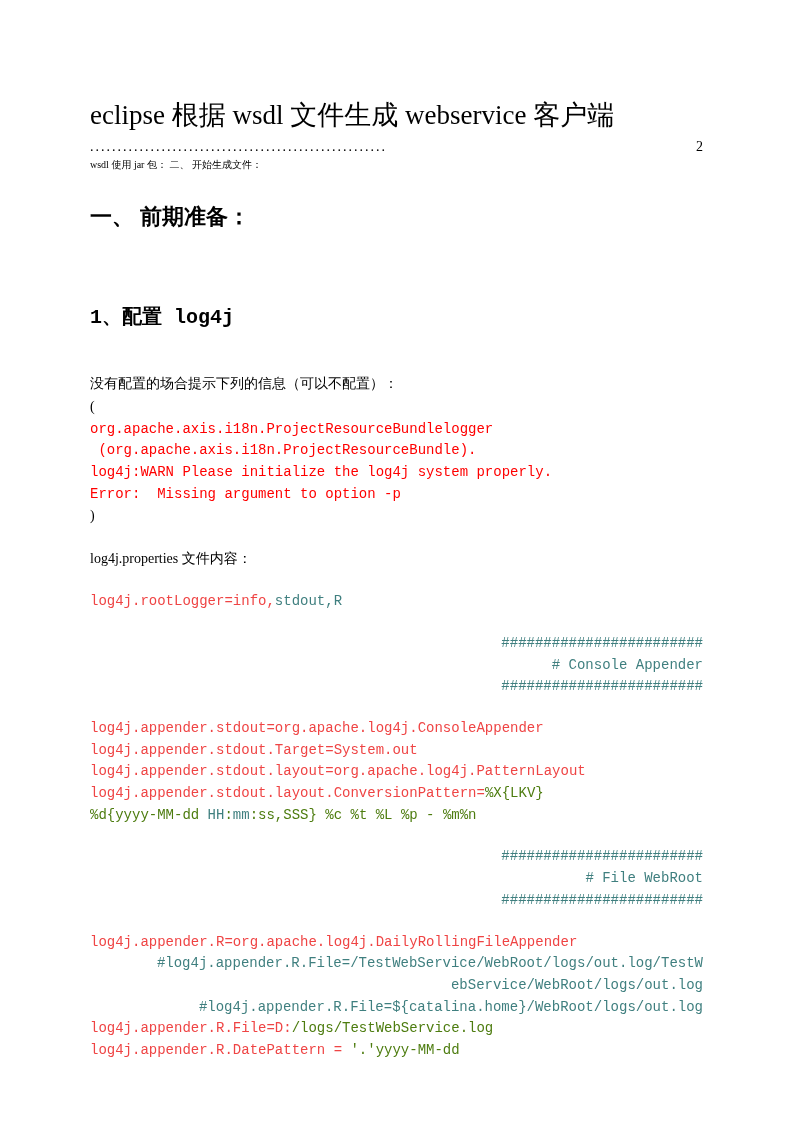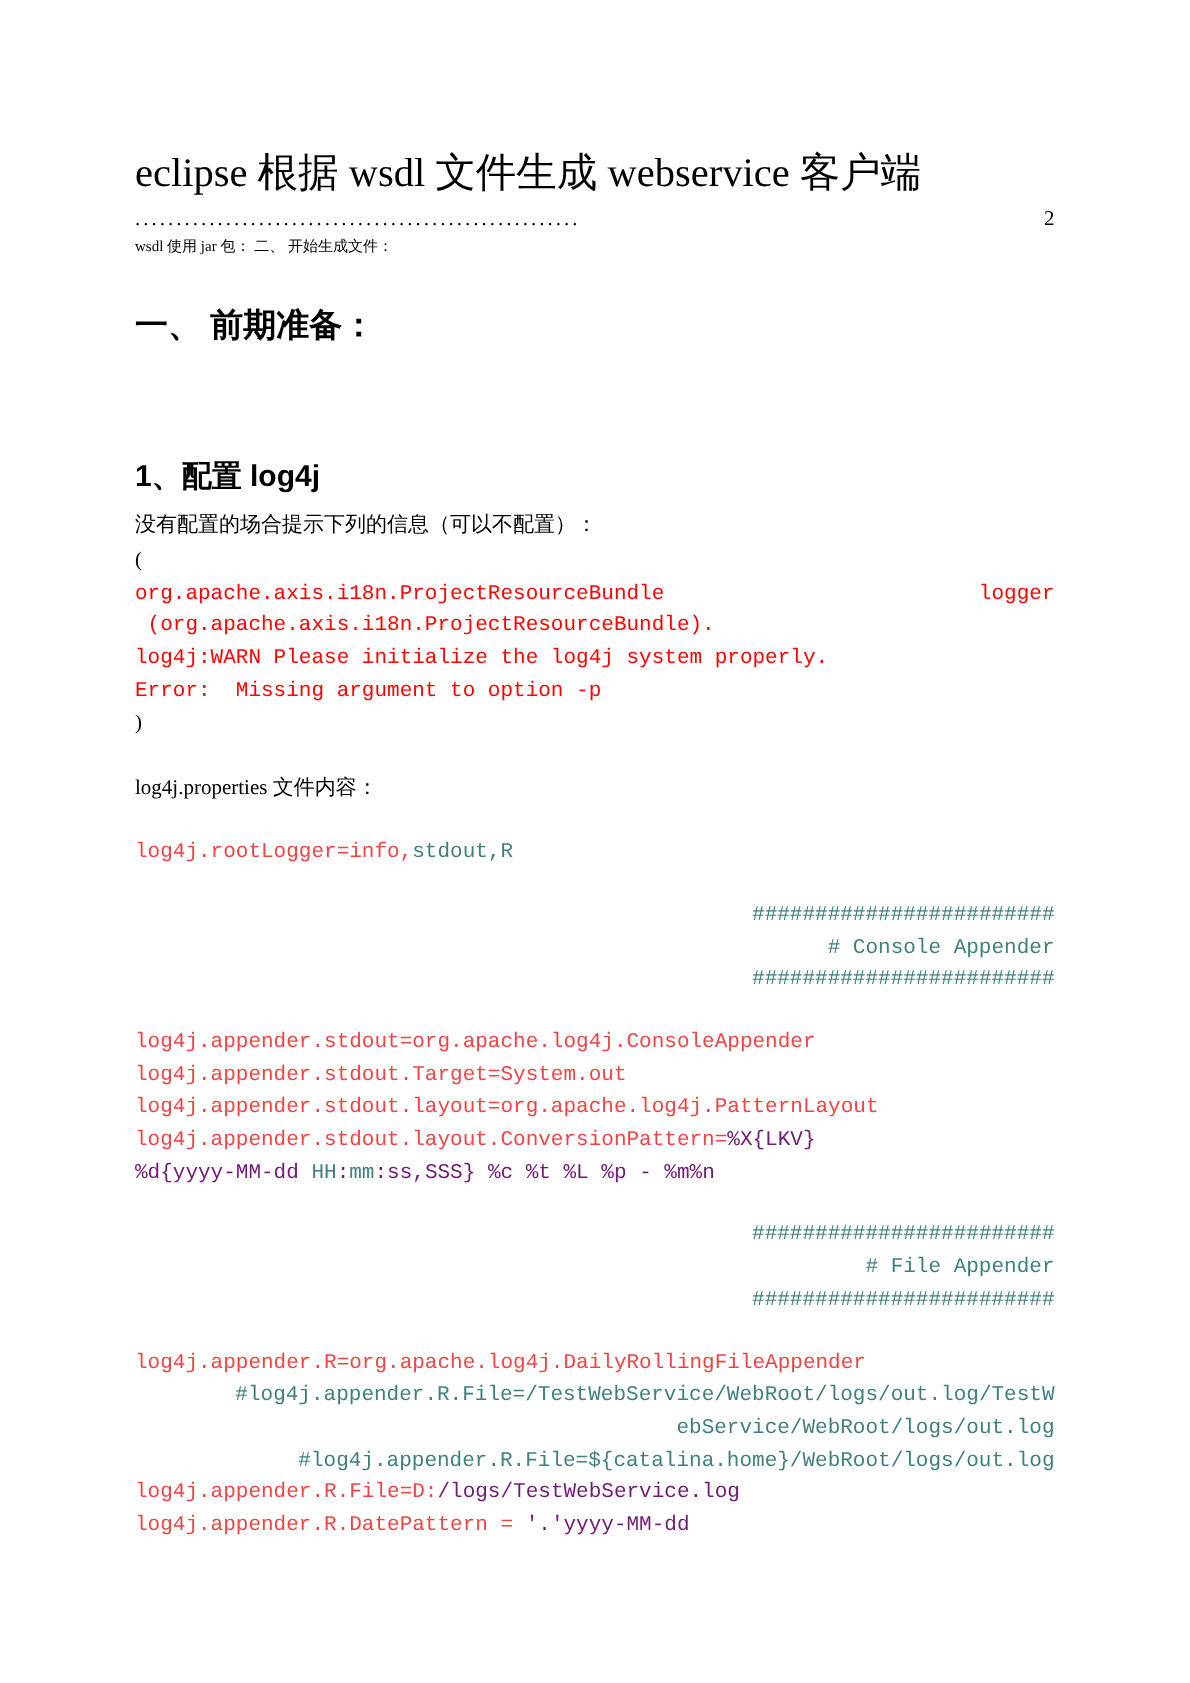--- a/index.html
+++ b/index.html
@@ -37,41 +37,41 @@
   }
   h2.section {
     font-size: 22px;
     font-weight: bold;
     font-family: "SimHei", "SimSun", sans-serif;
     margin-bottom: 70px;
   }
   h3.subsection {
     font-size: 20px;
     font-weight: bold;
-    font-family: Liberation Sans, sans-serif;
-    margin-bottom: 7px;
+    font-family: Liberation Mono, monospace;
+    margin-bottom: 40px;
   }
   .para {
     font-size: 14px;
     font-family: "SimSun", serif;
     margin-bottom: 2px;
   }
   .mono {
     font-family: "Courier New", monospace;
     font-size: 14px;
     line-height: 1.55;
     white-space: pre;
   }
   .red { color: #ff0000; }
   .teal { color: #3f7f7f; text-align: right; }
-  .blue { color: #701a75; }
+  .blue { color: #4d7c0f; }
   .black { color: #ef4444; }
   .justify {
     display: flex;
-    justify-content: space-between;
+    justify-content: flex-start;
   }
   .spacer { height: 20px; }
 </style>
 </head>
 <body>
 
 <h1 class="title">eclipse 根据 wsdl 文件生成 webservice 客户端</h1>
 
 <div class="toc-line">
   <span class="toc-fill">......................................................</span>
@@ -104,21 +104,21 @@
 <div class="spacer"></div>
 
 <div class="mono black">log4j.appender.stdout=org.apache.log4j.ConsoleAppender</div>
 <div class="mono black">log4j.appender.stdout.Target=System.out</div>
 <div class="mono black">log4j.appender.stdout.layout=org.apache.log4j.PatternLayout</div>
 <div class="mono"><span class="black">log4j.appender.stdout.layout.ConversionPattern=</span><span class="blue">%X{LKV}</span></div>
 <div class="mono"><span class="blue">%d{yyyy-MM-dd</span><span class="teal"> HH</span><span class="blue">:</span><span class="teal">mm</span><span class="blue">:</span><span class="blue">ss,SSS} %c %t %L %p - %m%n</span></div>
 
 <div class="spacer"></div>
 <div class="mono teal">########################</div>
-<div class="mono teal"># File Appender</div>
+<div class="mono teal"># File WebRoot</div>
 <div class="mono teal">########################</div>
 <div class="spacer"></div>
 
 <div class="mono black">log4j.appender.R=org.apache.log4j.DailyRollingFileAppender</div>
 <div class="mono teal">#log4j.appender.R.File=/TestWebService/WebRoot/logs/out.log/TestW</div>
 <div class="mono teal">ebService/WebRoot/logs/out.log</div>
 <div class="mono teal">#log4j.appender.R.File=${catalina.home}/WebRoot/logs/out.log</div>
 <div class="mono"><span class="black">log4j.appender.R.File=D:</span><span class="blue">/logs/TestWebService.log</span></div>
 <div class="mono"><span class="black">log4j.appender.R.DatePattern = </span><span class="blue">'.'yyyy-MM-dd</span></div>
 

